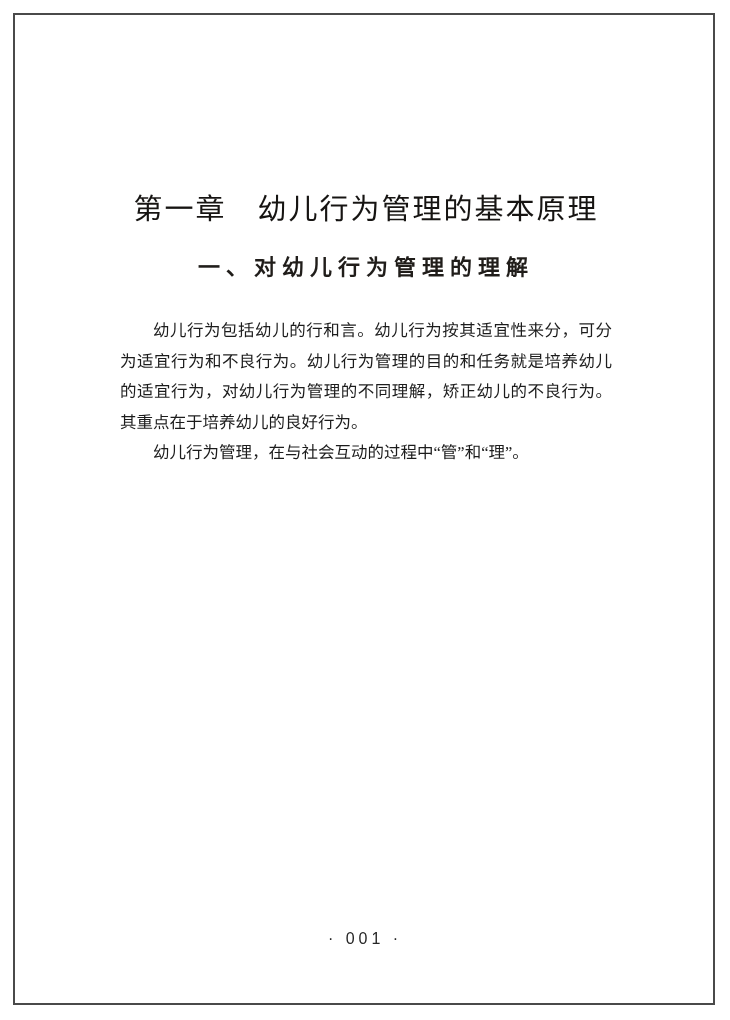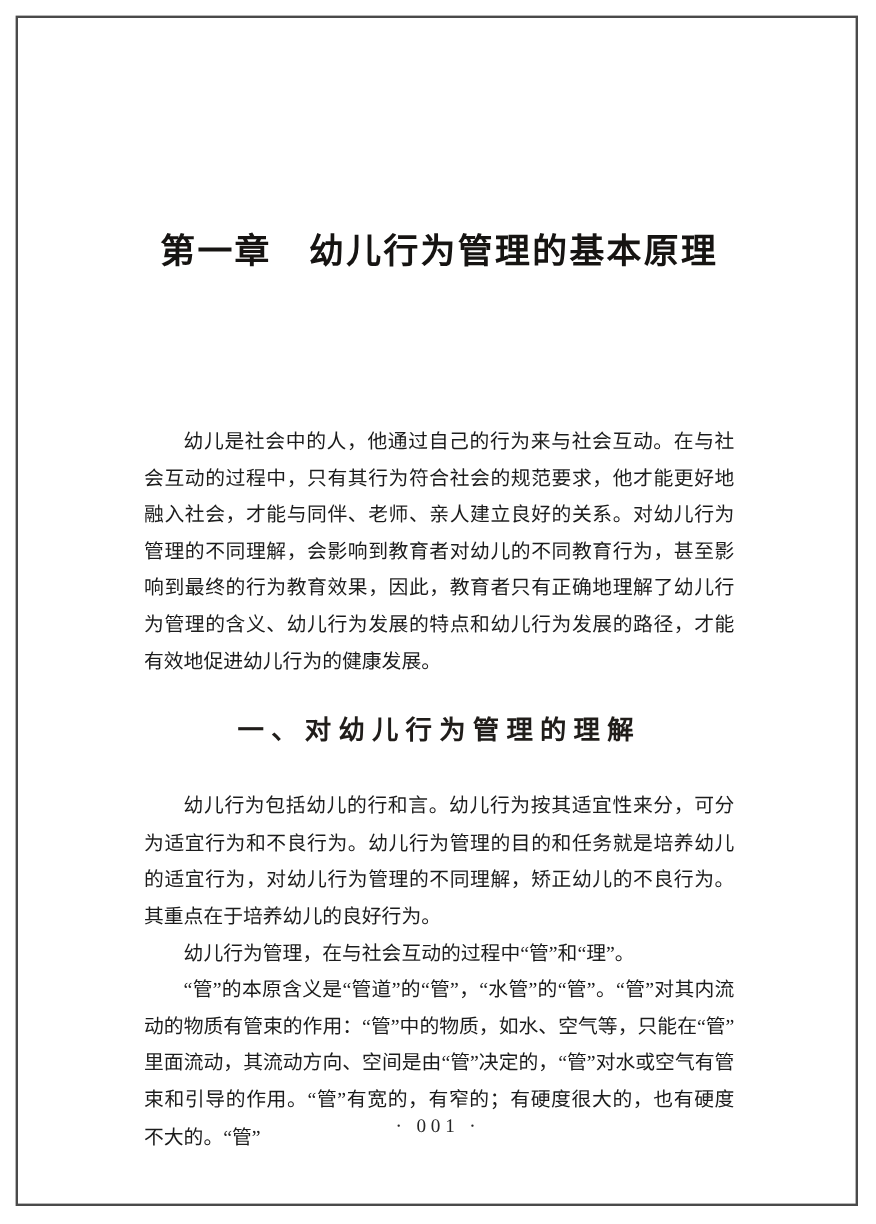--- a/index.html
+++ b/index.html
@@ -28,21 +28,21 @@
   .content {
     position: absolute;
     left: 120px;
     top: 0;
     width: 492px;
   }
   .chapter-title {
     margin: 192px 0 0 0;
     text-align: center;
     font-family: "DejaVu Sans", "Liberation Sans", sans-serif;
-    font-weight: 700;
+    font-weight: 400;
     font-size: 29px;
     line-height: 34px;
     letter-spacing: 2px;
     color: #161412;
   }
   p.body-para {
     margin: 0;
     font-size: 16.5px;
     line-height: 30.6px;
     text-align: justify;
@@ -65,35 +65,33 @@
   }
   .page-number {
     position: absolute;
     left: 0;
     top: 930px;
     width: 730px;
     text-align: center;
     font-size: 16px;
     letter-spacing: 4px;
     color: #262626;
-    font-family: Liberation Serif, serif;
+    font-family: Liberation Sans, sans-serif;
   }
 </style>
 </head>
 <body>
 
 <div class="sheet-border"></div>
 
 <div class="content">
   <h1 class="chapter-title">第一章　幼儿行为管理的基本原理</h1>
 
-  <p class="body-para intro-para">幼儿是社会中的人，他通过自己的行为来与社会互动。在与社会互动的过程中，只有其行为符合社会的规范要求，他才能更好地融入社会，才能与同伴、老师、亲人建立良好的关系。对幼儿行为管理的不同理解，会影响到教育者对幼儿的不同教育行为，甚至影响到最终的行为教育效果，因此，教育者只有正确地理解了幼儿行为管理的含义、幼儿行为发展的特点和幼儿行为发展的路径，才能有效地促进幼儿行为的健康发展。</p>
 
   <h2 class="section-heading">一、对幼儿行为管理的理解</h2>
 
   <p class="body-para">幼儿行为包括幼儿的行和言。幼儿行为按其适宜性来分，可分为适宜行为和不良行为。幼儿行为管理的目的和任务就是培养幼儿的适宜行为，对幼儿行为管理的不同理解，矫正幼儿的不良行为。其重点在于培养幼儿的良好行为。</p>
 
   <p class="body-para">幼儿行为管理，在与社会互动的过程中“管”和“理”。</p>
 
-  <p class="body-para">“管”的本原含义是“管道”的“管”，“水管”的“管”。“管”对其内流动的物质有管束的作用：“管”中的物质，如水、空气等，只能在“管”里面流动，其流动方向、空间是由“管”决定的，“管”对水或空气有管束和引导的作用。“管”有宽的，有窄的；有硬度很大的，也有硬度不大的。“管”</p>
 </div>
 
 <div class="page-number">· 001 ·</div>
 
 </body></html>

